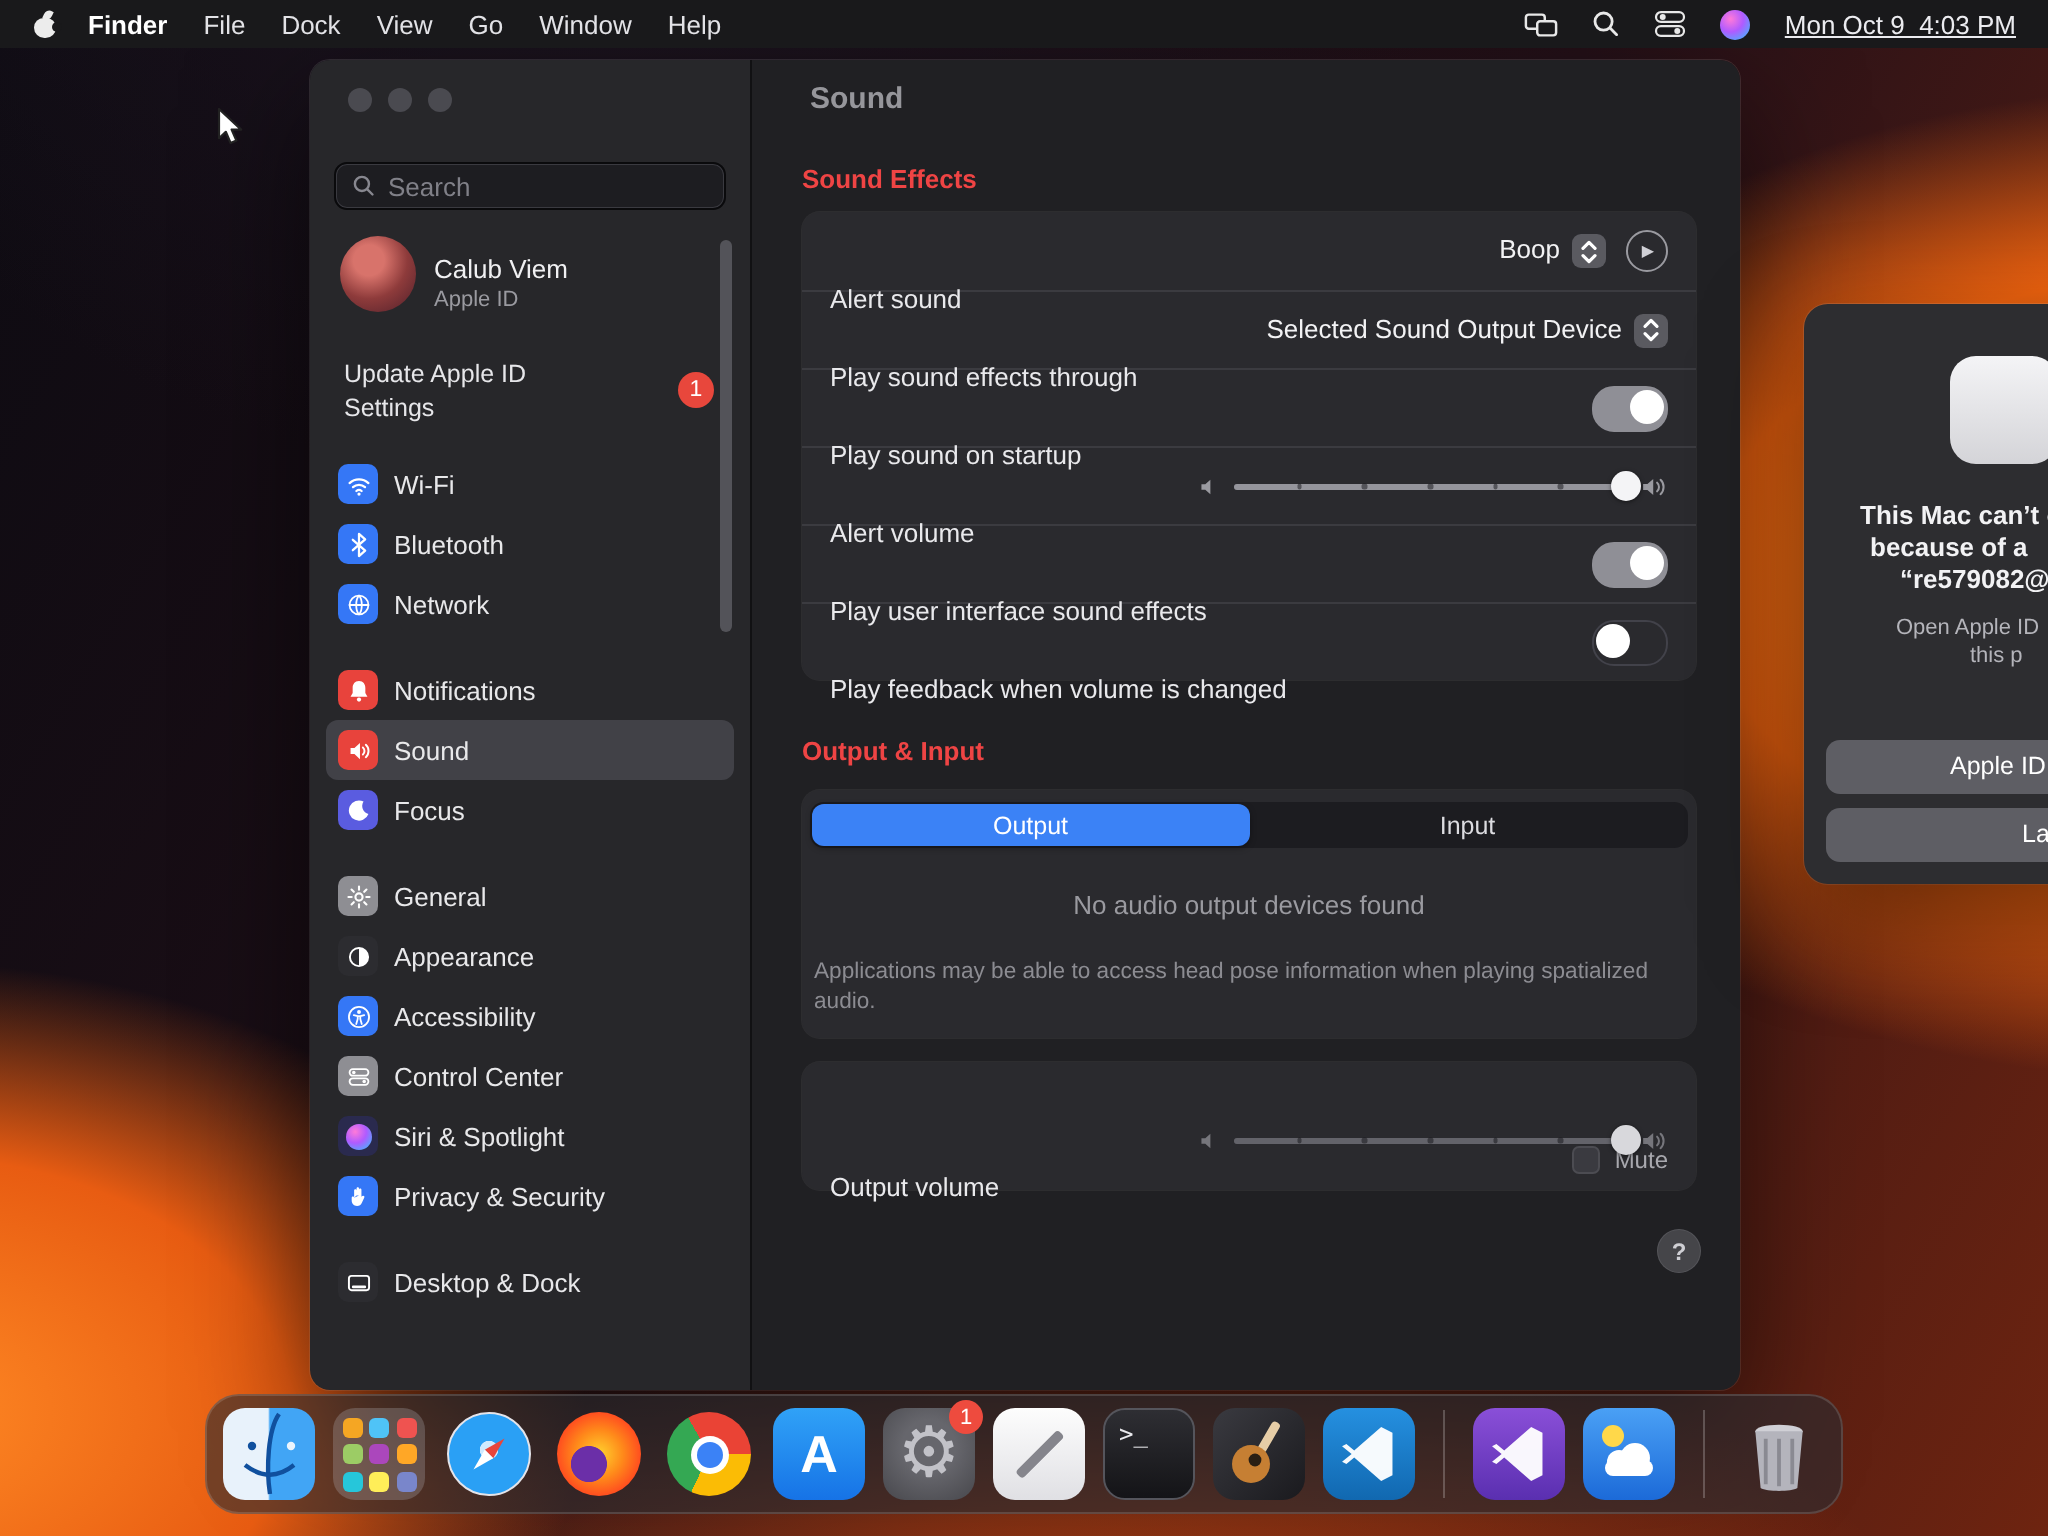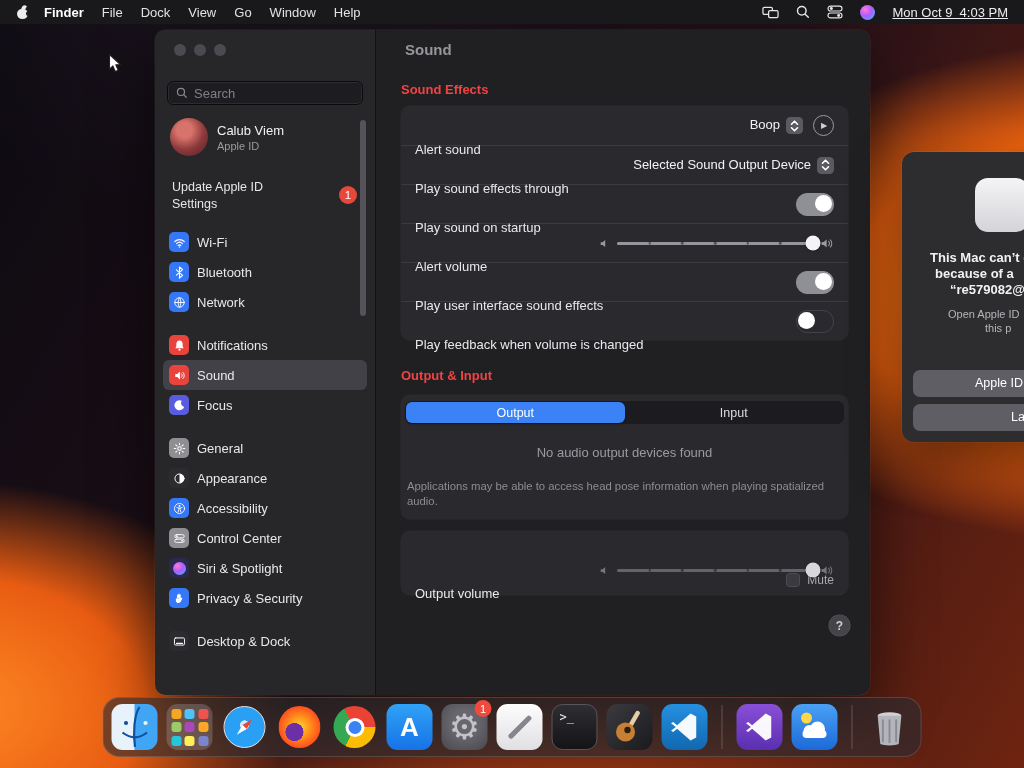--- a/index.html
+++ b/index.html
@@ -29,21 +29,21 @@
   
   .window{position:absolute;left:155px;top:30px;width:715px;height:665px;border-radius:10px;
     overflow:hidden;display:flex;box-shadow:0 22px 60px rgba(0,0,0,.55), 0 0 0 0.5px rgba(255,255,255,.12);z-index:5;}
   .sidebar{position:relative;width:220px;flex:0 0 auto;background:#27272a;border-right:1px solid rgba(0,0,0,.55);}
   .main{position:relative;flex:1;background:#202023;}
   .tl{position:absolute;top:14px;left:19px;display:flex;gap:8px;}
   .tl i{width:12px;height:12px;border-radius:50%;background:#4a4a50;display:block;}
   .search{position:absolute;left:12px;top:51px;width:196px;height:24px;border-radius:6.5px;background:#1d1d21;
     border:1px solid #0a0a0c;box-shadow:inset 0 0 0 0.5px #3a3a40;display:flex;align-items:center;gap:6px;padding:0 8px;box-sizing:border-box;}
   .search-ph{font-size:13px;color:#808088;}
-  .profile{position:absolute;left:15px;top:88px;display:flex;align-items:center;gap:9px;width:192px;}
+  .profile{position:absolute;left:15px;top:88px;display:flex;align-items:flex-end;gap:9px;width:192px;}
   .avatar{width:38px;height:38px;border-radius:50%;flex:0 0 auto;
     background:radial-gradient(circle at 38% 32%, #d8736b 0 22%, #8e3b3b 55%, #4e1f2a 100%);}
   .p-name{font-size:13px;color:#f0f0f2;}
   .p-sub{font-size:11px;color:#9a9aa0;margin-top:2px;}
   .update{position:absolute;left:12px;top:149px;width:196px;font-size:12.5px;color:#e6e6e9;line-height:16.5px;padding-left:5px;box-sizing:border-box;}
   .nbadge{position:absolute;right:6px;top:7px;width:18px;height:18px;border-radius:50%;background:#e8473c;color:#fff;
     font-size:11.5px;display:flex;align-items:center;justify-content:center;}
   .sb-groups{position:absolute;left:8px;right:8px;top:197px;}
   .sb-group{margin-bottom:13px;}
   .sb-item{display:flex;align-items:center;gap:8px;height:30px;padding:0 6px;border-radius:6px;}

